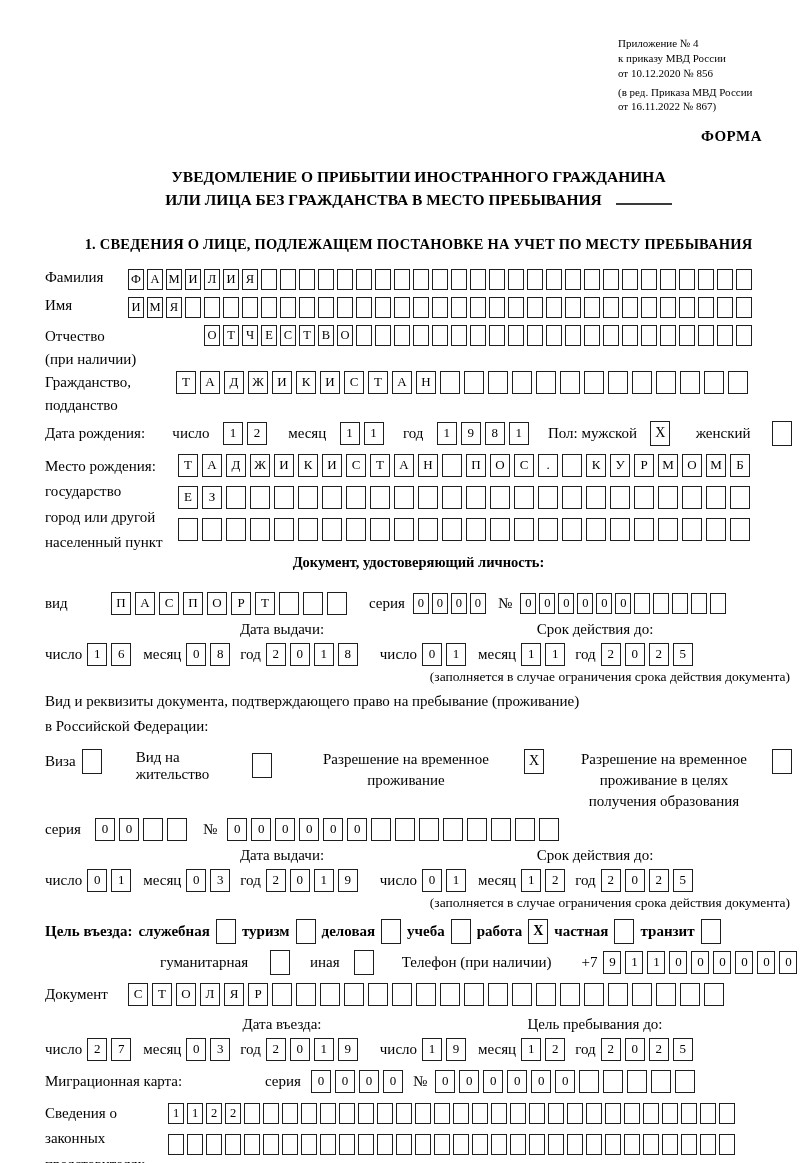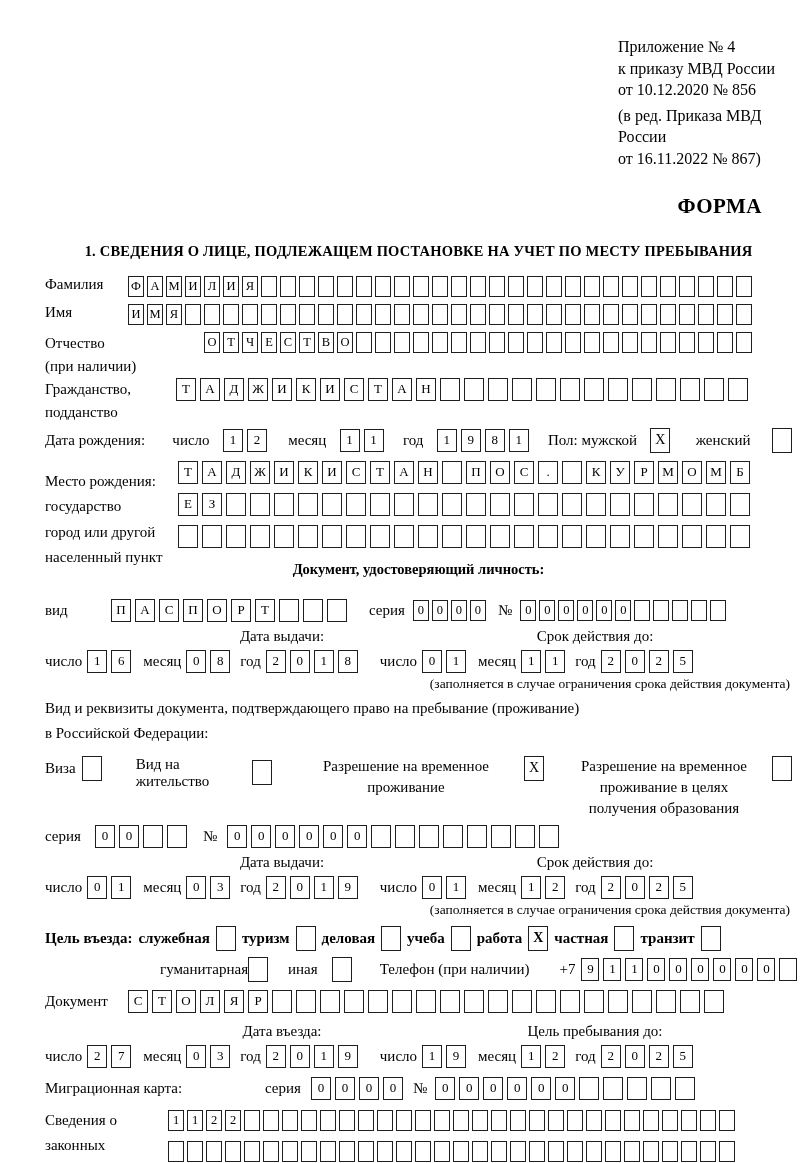--- a/index.html
+++ b/index.html
@@ -1,44 +1,44 @@
 <!DOCTYPE html>
 <html><head>
 <meta charset="utf-8">
 <style>
   html,body{margin:0;padding:0;background:#e8e8e8;}
   .page{
     width:800px;height:1163px;margin:0 auto;background:#fff;color:#000;
     font-family:"Liberation Serif","DejaVu Serif",serif;font-size:15px;
     box-sizing:border-box;padding:36px 8px 0 45px;overflow:hidden;position:relative;
   }
-  .hdr{margin-left:573px;font-size:16px;line-height:1.35;}
+  .hdr{margin-left:573px;font-size:11px;line-height:1.35;}
   .hdr .gap{height:4px;}
-  .forma{font-weight:bold;text-align:right;margin:24px 30px 0 0;font-size:21px;letter-spacing:.5px;}
+  .forma{font-weight:bold;text-align:right;margin:14px 30px 0 0;font-size:15px;letter-spacing:.5px;}
   .title{ text-align:center;font-weight:bold;font-size:15.5px;line-height:1.5;margin-top:20px;}
   .blank{display:inline-block;width:56px;border-bottom:2px solid #3a3a3a;height:12px;margin-left:14px;}
   .sec1{font-weight:bold;font-size:14.5px;text-align:center;margin-top:24px;letter-spacing:.2px;}
 
   .cells{display:inline-flex;gap:3px;flex:none;}
   .cell{flex:none;width:14px;height:19px;border:1.5px solid #1f1f1f;background:#fff;
         display:inline-flex;align-items:center;justify-content:center;font-size:12.5px;}
   .cells.w{gap:4px;}
   .cells.w .cell{width:18px;height:21px;font-size:13px;}
   .cells.m{gap:4px;}
   .cells.m .cell{width:16px;height:21px;font-size:13px;}
   .cbox{display:inline-flex;flex:none;}
   .cbox .cell{width:18px;height:23px;font-size:14px;}
 
   .row{display:flex;align-items:flex-start;margin-top:7px;}
   .row .lbl{flex:none;}
   .l2{line-height:23px;}
   .vc{display:flex;align-items:center;}
 
   .bp{position:relative;height:96px;margin-top:8px;}
-  .bp .lblcol{position:absolute;left:0;top:8px;line-height:25.5px;}
+  .bp .lblcol{position:absolute;left:0;top:0;line-height:25.5px;}
   .bp .r1{position:absolute;left:133px;top:0;}
   .bp .r2{position:absolute;left:133px;top:32px;}
   .bp .r3{position:absolute;left:133px;top:64px;}
 
   .dochead{font-weight:bold;text-align:center;margin-top:4px;font-size:14.5px;}
 
   .dheads{position:relative;height:20px;margin-top:6px;}
   .dh{position:absolute;text-align:center;}
   .dh.a{left:177px;width:120px;}
   .dh.b{left:430px;width:240px;}
@@ -66,20 +66,24 @@
     <div>Приложение № 4</div>
     <div>к приказу МВД России</div>
     <div>от 10.12.2020 № 856</div>
     <div class="gap"></div>
     <div>(в ред. Приказа МВД России</div>
     <div>от 16.11.2022 № 867)</div>
   </div>
 
   <div class="forma">ФОРМА</div>
 
+  <div class="title">
+    <div>УВЕДОМЛЕНИЕ О ПРИБЫТИИ ИНОСТРАННОГО ГРАЖДАНИНА</div>
+    <div><span>ИЛИ ЛИЦА БЕЗ ГРАЖДАНСТВА В МЕСТО ПРЕБЫВАНИЯ</span><span class="blank"></span></div>
+  </div>
 
   <div class="sec1">1. СВЕДЕНИЯ О ЛИЦЕ, ПОДЛЕЖАЩЕМ ПОСТАНОВКЕ НА УЧЕТ ПО МЕСТУ ПРЕБЫВАНИЯ</div>
 
   <div class="row" style="margin-top:16px;">
     <span class="lbl" style="width:83px;">Фамилия</span>
     <span class="cells">
         <span class="cell">Ф</span>
         <span class="cell">А</span>
         <span class="cell">М</span>
         <span class="cell">И</span>
@@ -572,21 +576,21 @@
         </span>
       </span>
     <span class="opt">
         <span>транзит</span>
         <span class="cbox">
           <span class="cell"></span>
         </span>
       </span>
   </div>
   <div class="row vc" style="margin-top:6px;">
-    <span class="opt" style="margin-left:115px;gap:0;">
+    <span class="opt" style="margin-left:115px;gap:22px;">
         <span>гуманитарная</span>
         <span class="cbox">
           <span class="cell"></span>
         </span>
       </span>
     <span class="opt" style="margin-left:20px;gap:14px;">
         <span>иная</span>
         <span class="cbox">
           <span class="cell"></span>
         </span>

